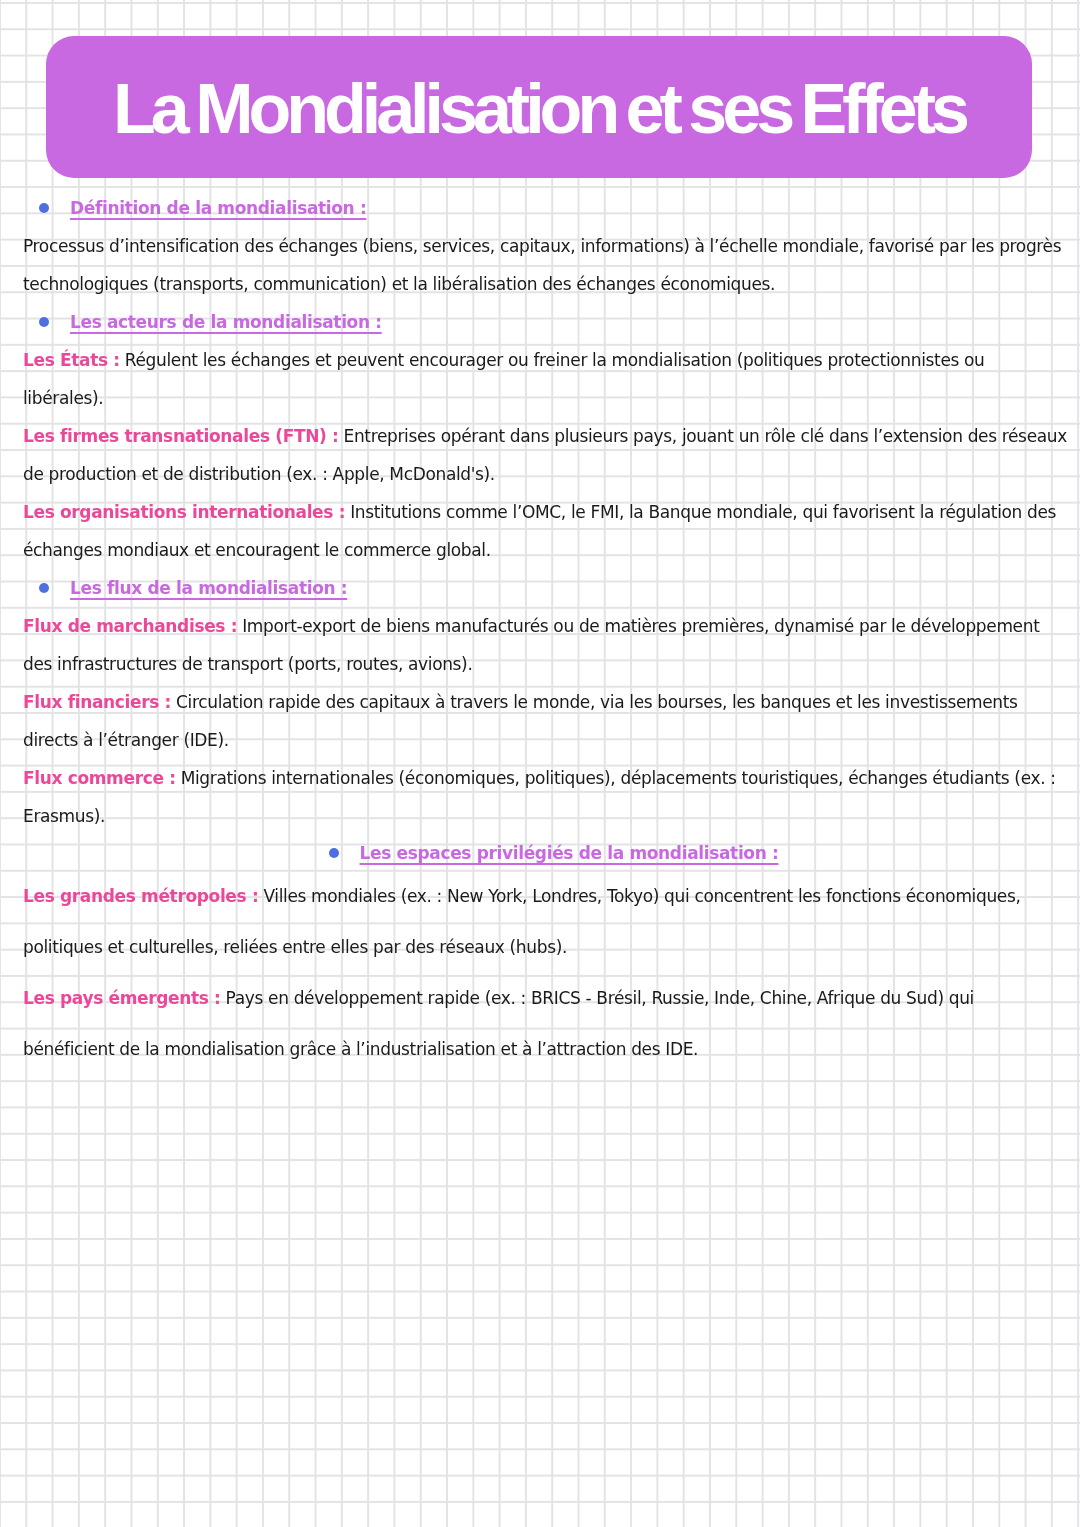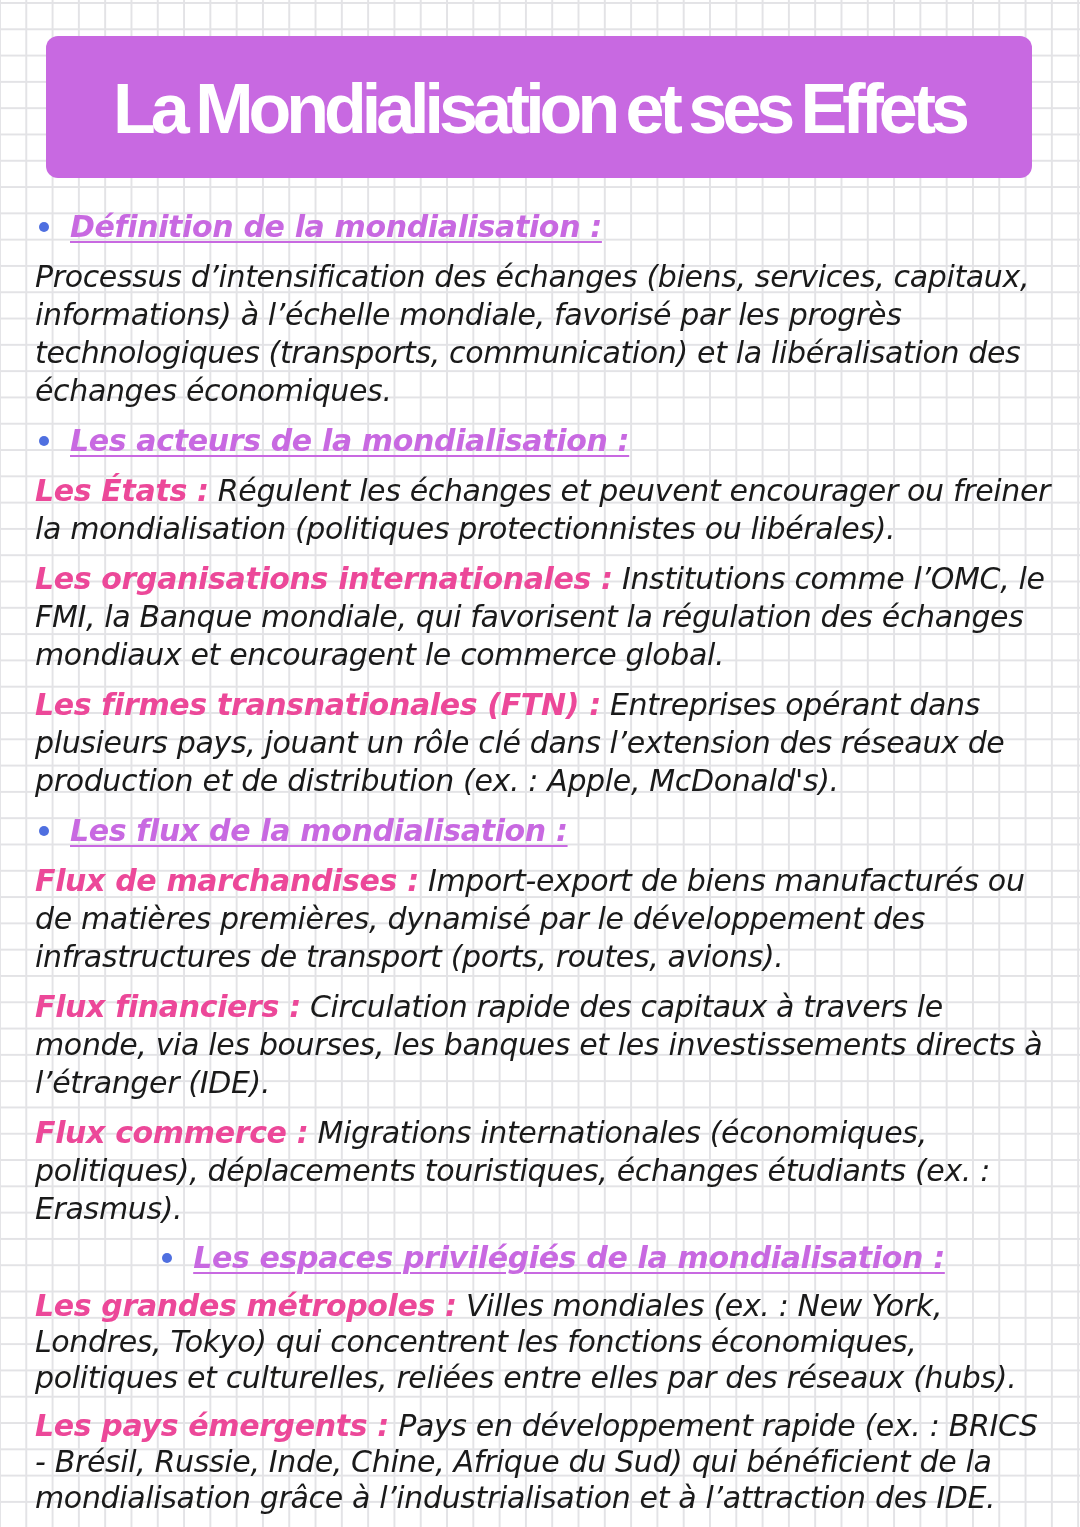--- a/index.html
+++ b/index.html
@@ -17,44 +17,43 @@
     font-family: "DejaVu Sans", sans-serif;
     color: #1a1a1a;
   }
   .title-box {
     position: absolute;
     left: 46px;
     top: 36px;
     width: 986px;
     height: 142px;
     background: #c869e1;
-    border-radius: 12px;
+    border-radius: 28px;
     display: flex;
     align-items: center;
     justify-content: center;
   }
   .title-text {
     color: #ffffff;
     font-family: "Liberation Sans", sans-serif;
     font-weight: bold;
     font-size: 70px;
     letter-spacing: -5px;
     word-spacing: -4px;
     white-space: nowrap;
     margin-top: 4px;
   }
   .content {
     position: absolute;
     left: 23px;
-    top: 208px;
+    top: 189px;
     width: 1045px;
-    font-size: 30px;
+    font-size: 17px;
     line-height: 38px;
     letter-spacing: -0.35px;
-    font-style: italic;
   }
   .section-heading {
     display: flex;
     align-items: center;
     padding-left: 16px;
     height: 38px;
   }
   .bullet {
     width: 10px;
     height: 10px;
@@ -64,23 +63,23 @@
     flex: 0 0 auto;
   }
   .heading-text {
     color: #c869e1;
     font-weight: bold;
     text-decoration: underline;
     text-decoration-thickness: 2px;
     text-underline-offset: 4px;
     white-space: nowrap;
   }
-  .para { margin: 12px; }
+  .para { margin: 0; }
   .term { font-weight: bold; color: #ec4899; }
-  .last-section .para { line-height: 36px; }
+  .last-section .para { line-height: 51px; }
   .last-section .section-heading { height: 36px; justify-content: center; }
 </style>
 </head>
 <body>
 
 <div class="title-box">
   <div class="title-text">La Mondialisation et ses Effets</div>
 </div>
 
 <div class="content">
@@ -97,24 +96,24 @@
 
   <section>
     <div class="section-heading">
       <span class="bullet"></span>
       <span class="heading-text">Les acteurs de la mondialisation :</span>
     </div>
     <p class="para">
       <span class="term">Les États :</span><span class="body"> Régulent les échanges et peuvent encourager ou freiner la mondialisation (politiques protectionnistes ou libérales).</span>
     </p>
     <p class="para">
-      <span class="term">Les organisations internationales :</span><span class="body"> Institutions comme l’OMC, le FMI, la Banque mondiale, qui favorisent la régulation des échanges mondiaux et encouragent le commerce global.</span>
+      <span class="term">Les firmes transnationales (FTN) :</span><span class="body"> Entreprises opérant dans plusieurs pays, jouant un rôle clé dans l’extension des réseaux de production et de distribution (ex. : Apple, McDonald's).</span>
     </p>
     <p class="para">
-      <span class="term">Les firmes transnationales (FTN) :</span><span class="body"> Entreprises opérant dans plusieurs pays, jouant un rôle clé dans l’extension des réseaux de production et de distribution (ex. : Apple, McDonald's).</span>
+      <span class="term">Les organisations internationales :</span><span class="body"> Institutions comme l’OMC, le FMI, la Banque mondiale, qui favorisent la régulation des échanges mondiaux et encouragent le commerce global.</span>
     </p>
   </section>
 
   <section>
     <div class="section-heading">
       <span class="bullet"></span>
       <span class="heading-text">Les flux de la mondialisation :</span>
     </div>
     <p class="para">
       <span class="term">Flux de marchandises :</span><span class="body"> Import-export de biens manufacturés ou de matières premières, dynamisé par le développement des infrastructures de transport (ports, routes, avions).</span>

